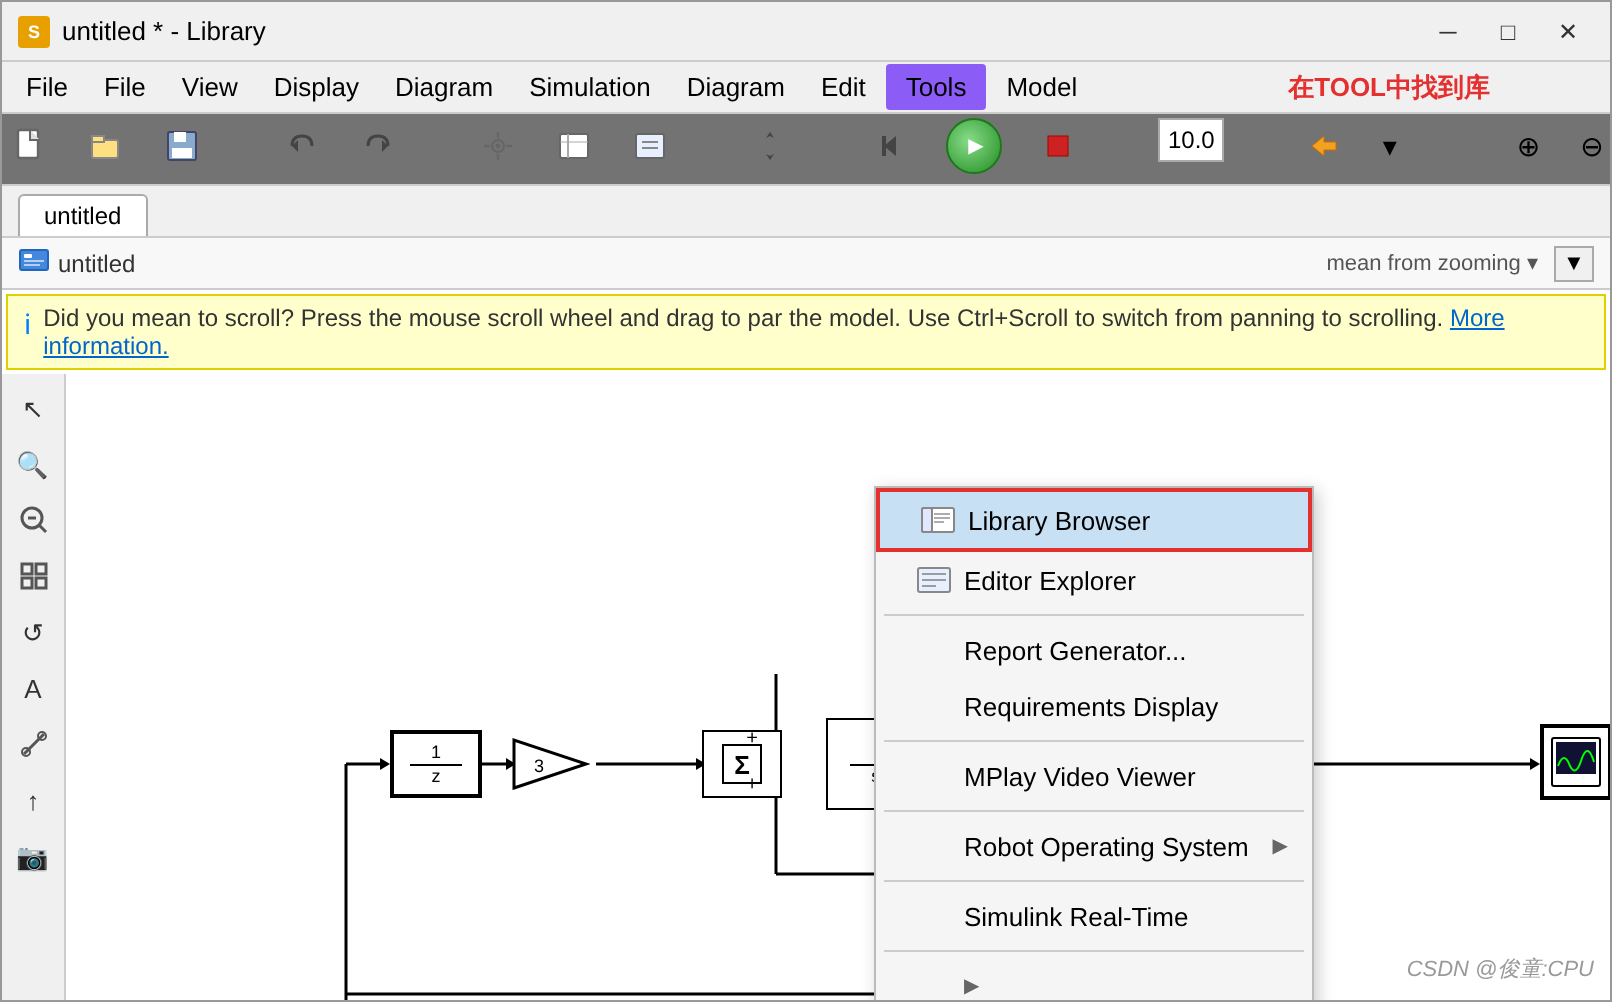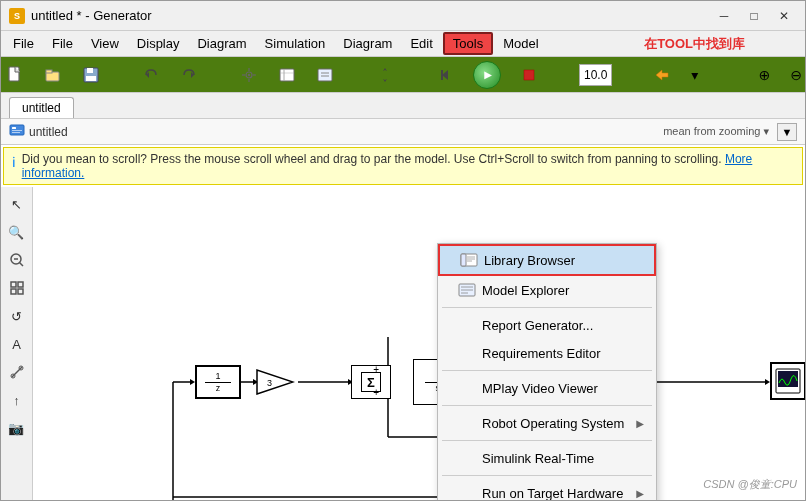--- a/index.html
+++ b/index.html
@@ -90,30 +90,30 @@
     .menu-item {
       padding: 2px 8px;
       cursor: pointer;
       border-radius: 2px;
       font-size: 13px;
       color: #000;
       position: relative;
     }
 
     .menu-item.tools-active {
-      background: #ef4444;
-      border: 2px solid #7f1d1d;
+      background: #8b5cf6;
+      border: 2px solid #8b5cf6;
     }
 
     
     .toolbar {
-      background: #4d7c0f;
+      background: #737373;
       height: 36px;
       display: flex;
-      align-items: center;
+      align-items: flex-start;
       padding: 2px 4px;
       border-bottom: 1px solid #ccc;
       gap: 18px;
     }
 
     .toolbar-btn {
       width: 28px;
       height: 28px;
       border: 1px solid transparent;
       background: transparent;
@@ -392,21 +392,21 @@
 <div class="window">
 
   <div class="title-bar">
     <div class="title-bar-left">
       <div class="title-bar-icon">
         <svg width="14" height="14" viewBox="0 0 14 14">
           <rect x="1" y="1" width="12" height="12" rx="1" fill="#e8a000"></rect>
           <text x="7" y="10" text-anchor="middle" font-size="9" fill="white" font-weight="bold">S</text>
         </svg>
       </div>
-      <span class="title-text">untitled * - Generator</span>
+      <span class="title-text">untitled * - Library</span>
     </div>
     <div class="title-bar-controls">
       <button class="title-btn">─</button>
       <button class="title-btn">□</button>
       <button class="title-btn close">✕</button>
     </div>
   </div>
 
   <div class="menu-bar">
     <span class="menu-item">File</span>
@@ -701,33 +701,33 @@
 
             <div class="dropdown-item">
               <div class="dropdown-item-icon">
                 <svg width="18" height="14" viewBox="0 0 18 14">
                   <rect x="1" y="1" width="16" height="12" rx="1" fill="#e8f0ff" stroke="#888" stroke-width="1"></rect>
                   <line x1="3" y1="4" x2="15" y2="4" stroke="#888" stroke-width="0.8"></line>
                   <line x1="3" y1="7" x2="15" y2="7" stroke="#888" stroke-width="0.8"></line>
                   <line x1="3" y1="10" x2="10" y2="10" stroke="#888" stroke-width="0.8"></line>
                 </svg>
               </div>
-              <span class="dropdown-item-label">Model Explorer</span>
+              <span class="dropdown-item-label">Editor Explorer</span>
             </div>
 
             <div class="dropdown-separator"></div>
 
             <div class="dropdown-item">
               <div class="dropdown-item-icon"></div>
               <span class="dropdown-item-label">Report Generator...</span>
             </div>
 
             <div class="dropdown-item">
               <div class="dropdown-item-icon"></div>
-              <span class="dropdown-item-label">Requirements Editor</span>
+              <span class="dropdown-item-label">Requirements Display</span>
             </div>
 
             <div class="dropdown-separator"></div>
 
             <div class="dropdown-item">
               <div class="dropdown-item-icon"></div>
               <span class="dropdown-item-label">MPlay Video Viewer</span>
             </div>
 
             <div class="dropdown-separator"></div>
@@ -742,21 +742,20 @@
 
             <div class="dropdown-item">
               <div class="dropdown-item-icon"></div>
               <span class="dropdown-item-label">Simulink Real-Time</span>
             </div>
 
             <div class="dropdown-separator"></div>
 
             <div class="dropdown-item">
               <div class="dropdown-item-icon"></div>
-              <span class="dropdown-item-label">Run on Target Hardware</span>
               <span class="dropdown-item-arrow">▶</span>
             </div>
 
           </div>
         </div>
 
       </div>
 
       <div class="watermark">CSDN @俊童:CPU</div>
     </div>

